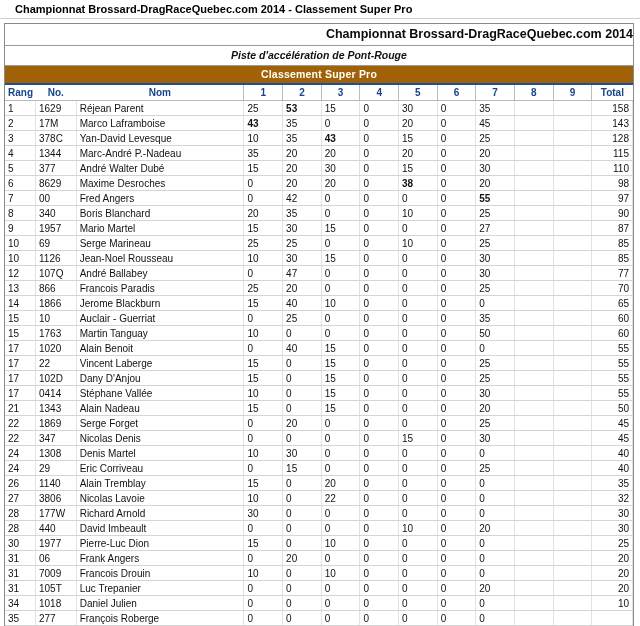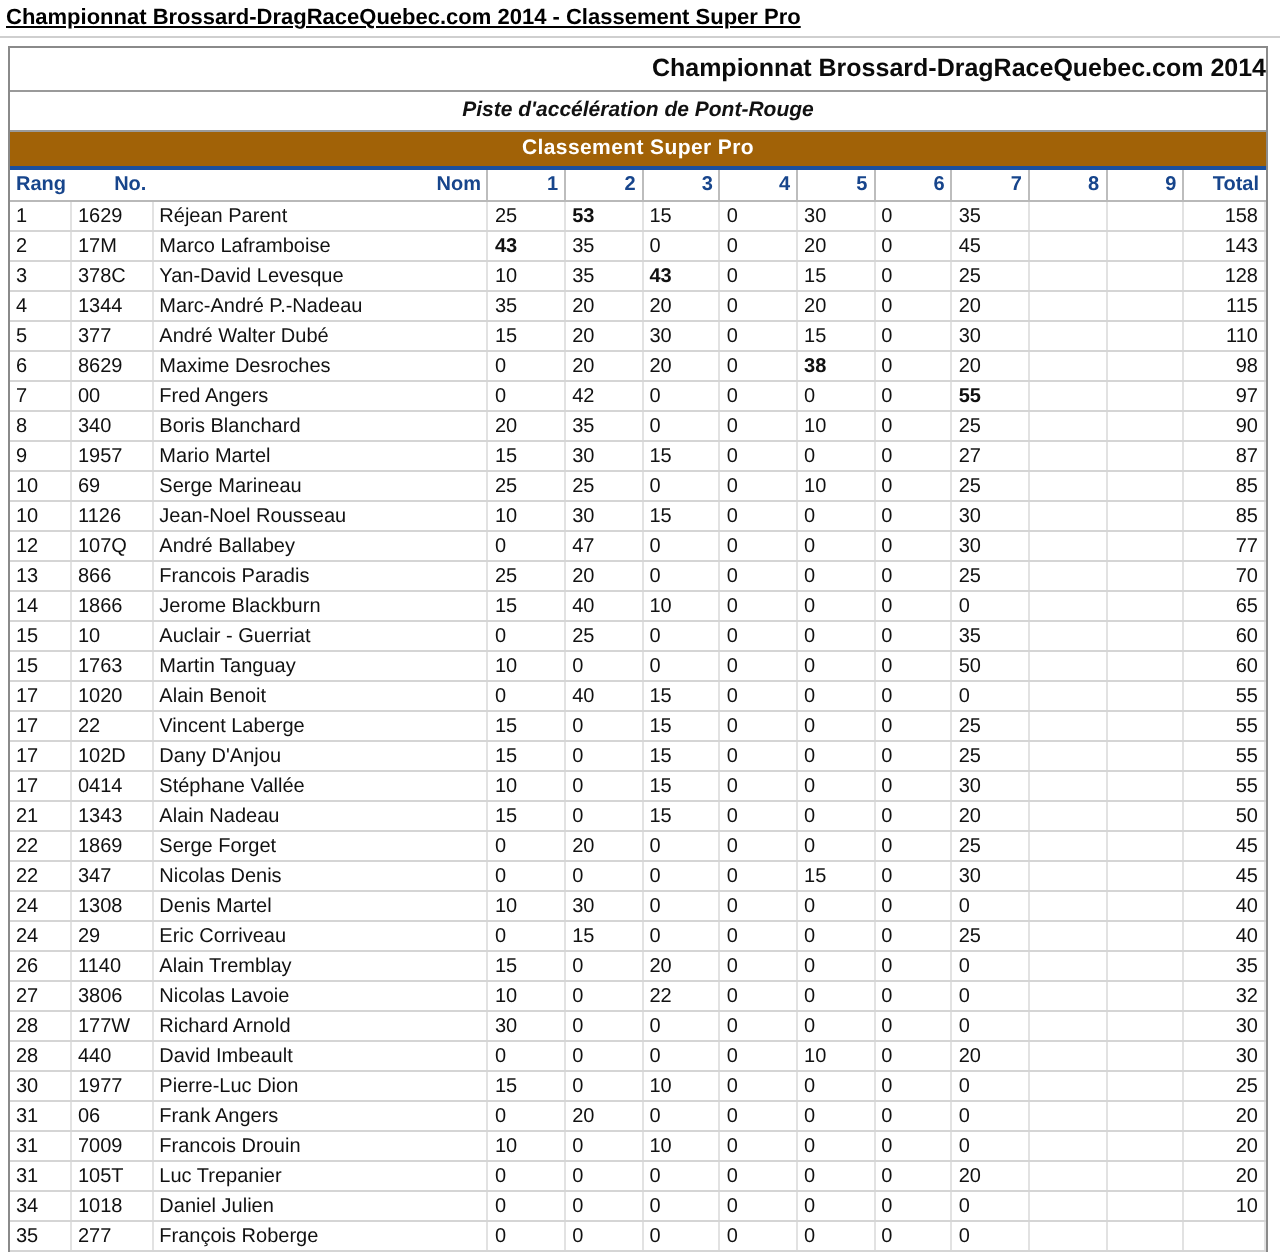--- a/index.html
+++ b/index.html
@@ -15,25 +15,24 @@
     background: #ffffff;
     box-sizing: border-box;
     overflow: hidden;
   }
   .browser-title {
     height: 18px;
     line-height: 18px;
     font-size: 11px;
     font-weight: bold;
     color: #000000;
-    padding-left: 3px;
+    padding-left: 15px;
     background: #ffffff;
     border-bottom: 1px solid #cfcfcf;
     white-space: nowrap;
-    text-decoration: underline;
   }
   .doc {
     margin: 4px 4px 0 4px;
     border: 1px solid #8a8a8a;
     background: #ffffff;
     width: 630px;
     box-sizing: border-box;
   }
   .doc-title {
     text-align: right;
@@ -65,21 +64,21 @@
     border-collapse: collapse;
     width: 100%;
     font-size: 10px;
     color: #111111;
     table-layout: fixed;
   }
   table.results th {
     background: #ffffff;
     color: #17458c;
     font-weight: bold;
-    text-align: right;
+    text-align: center;
     font-size: 10px;
     border-top: 2px solid #1b4f9c;
     border-bottom: 1px solid #b9b9b9;
     padding: 2px 3px;
     height: 15px;
     box-sizing: border-box;
   }
   table.results td {
     border-bottom: 1px solid #d5d5d5;
     border-right: 1px solid #e2e2e2;

